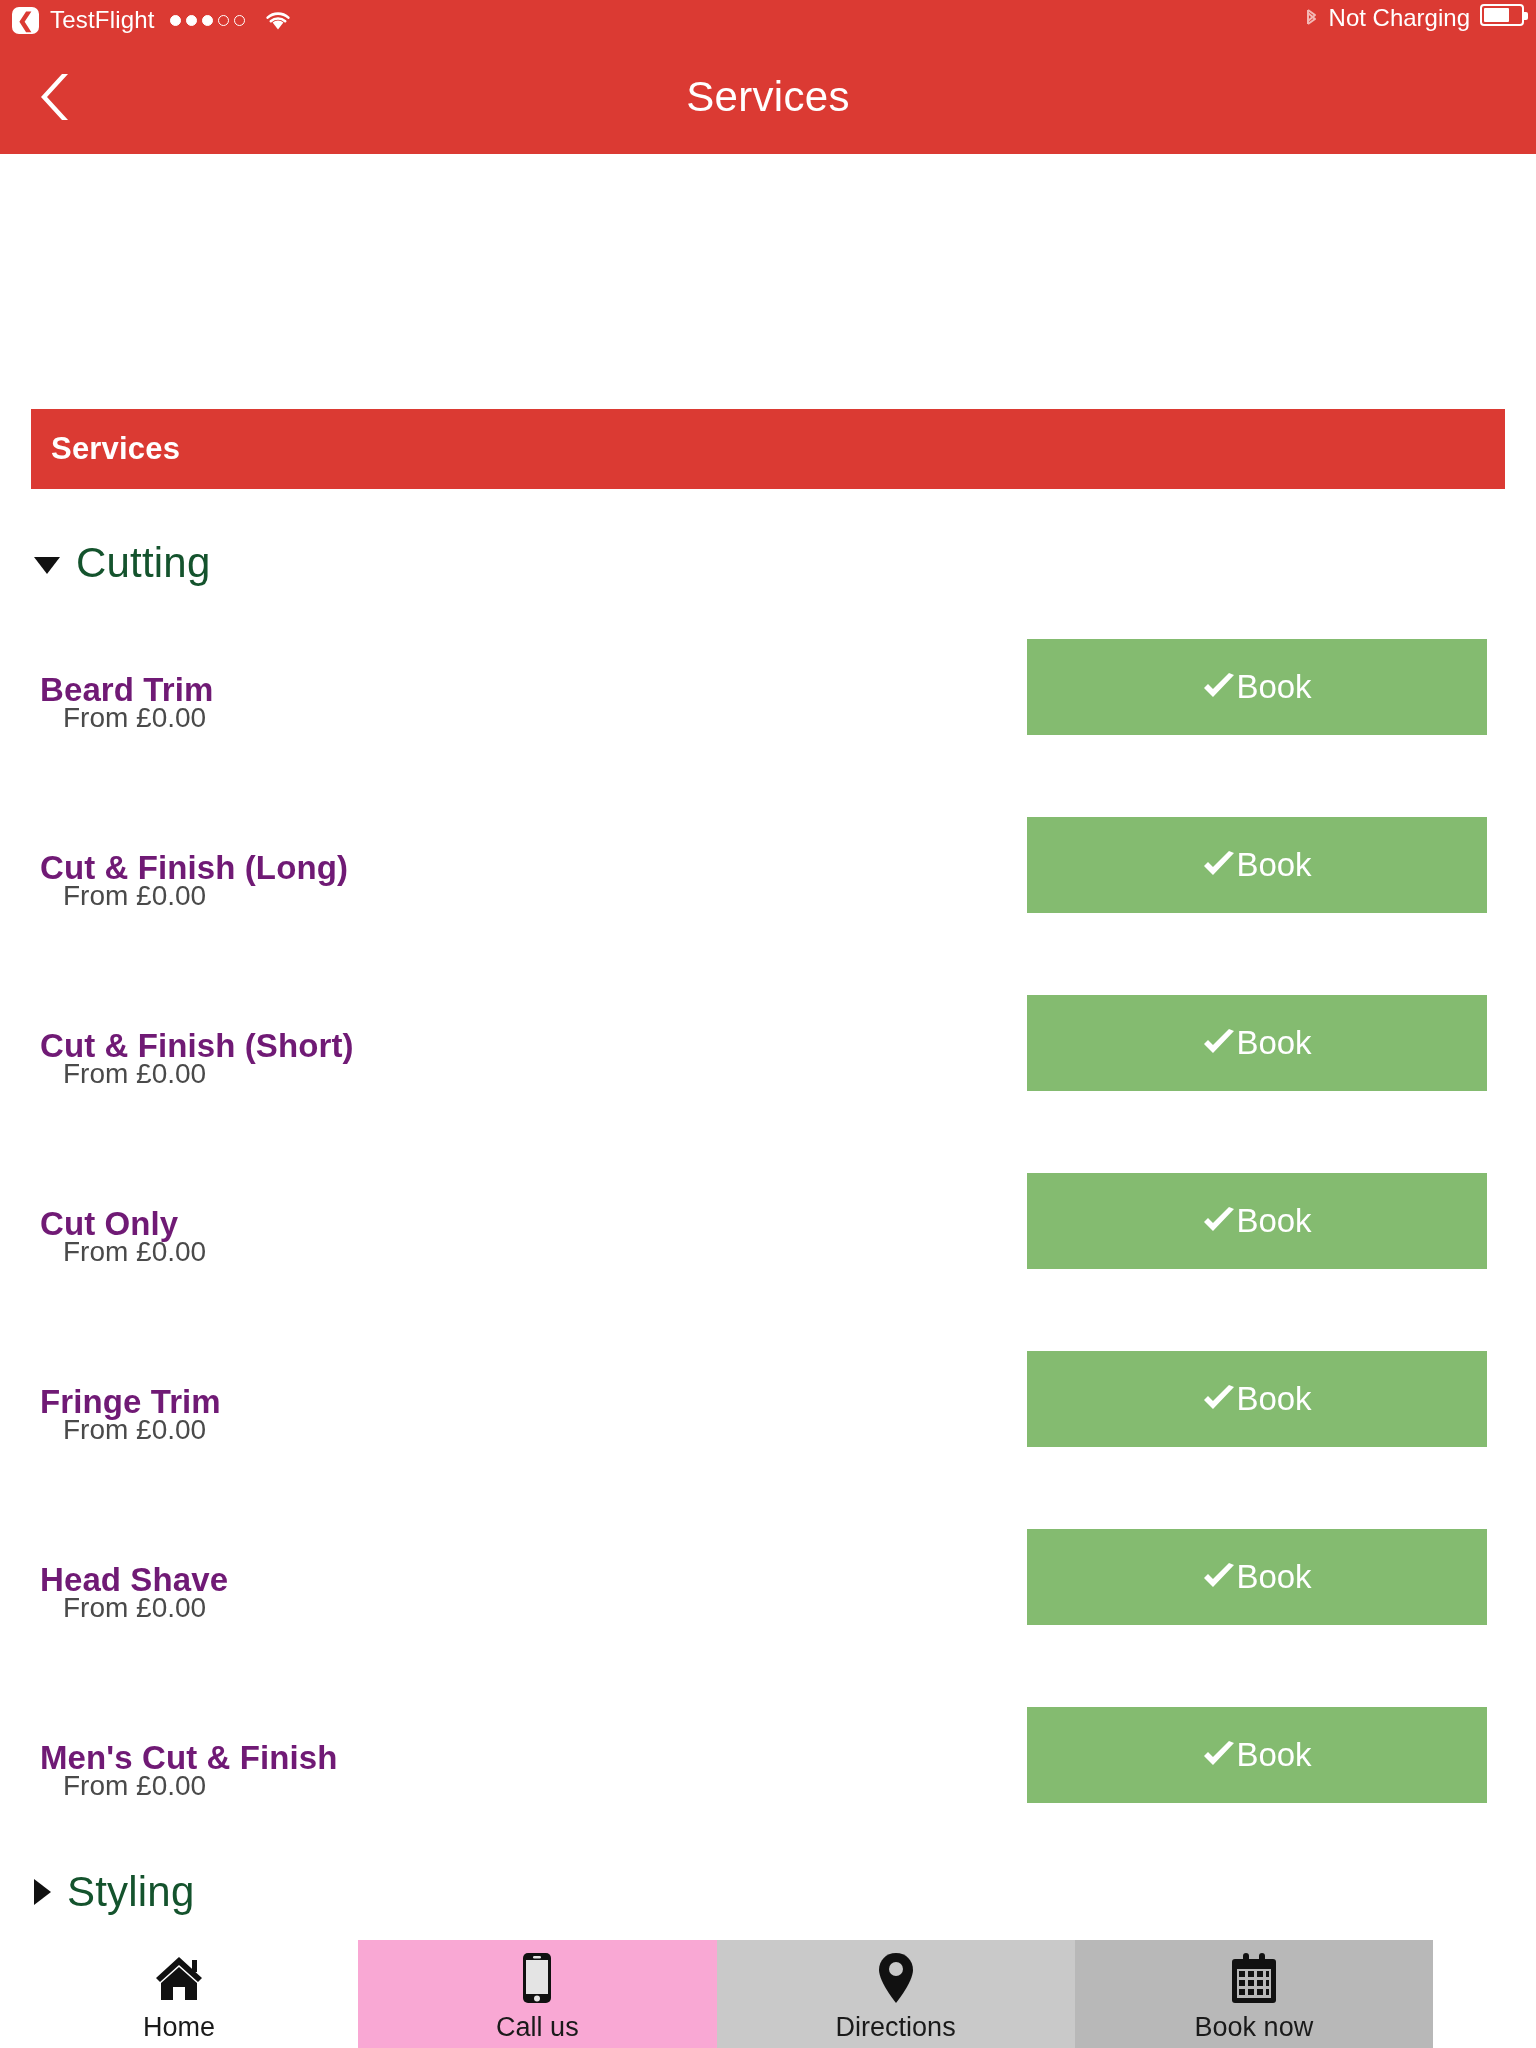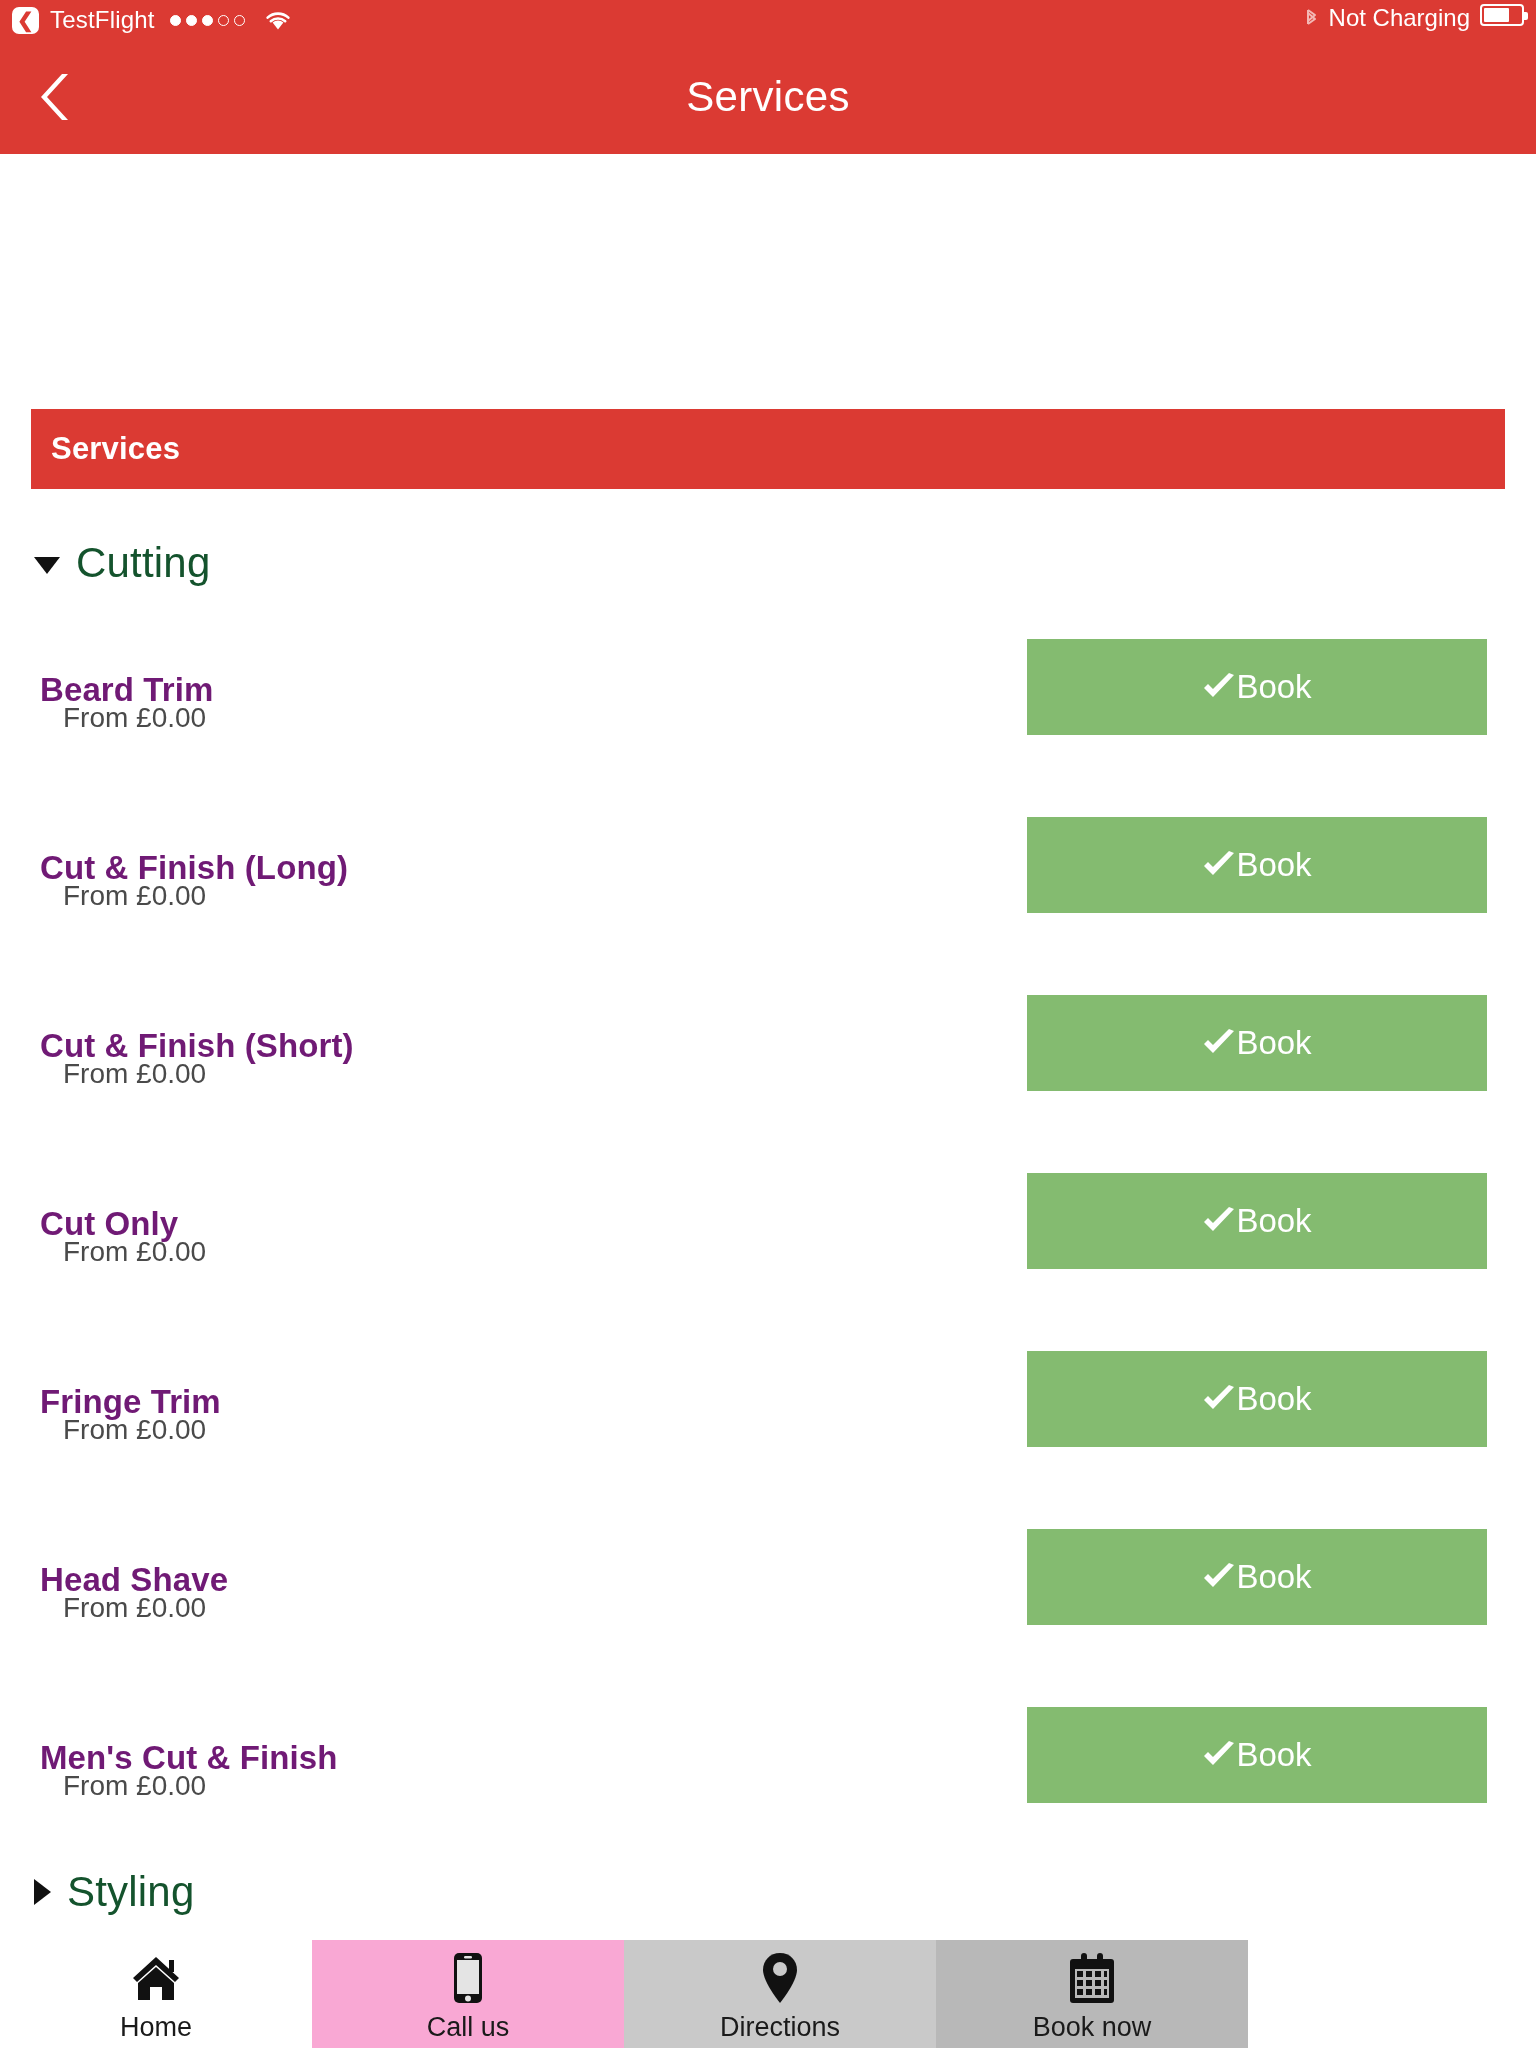--- a/index.html
+++ b/index.html
@@ -245,21 +245,21 @@
   .book-label {
     color: #ffffff;
     font-size: 33px;
     font-weight: 400;
   }
 
   
   .tab-bar {
     position: absolute;
     bottom: 0; left: 0;
-    width: 1248px;
+    width: 1433px;
     height: 108px;
     display: flex;
   }
   .tab {
     flex: 1 1 0;
     display: flex;
     flex-direction: column;
     align-items: center;
     justify-content: center;
     gap: 8px;

